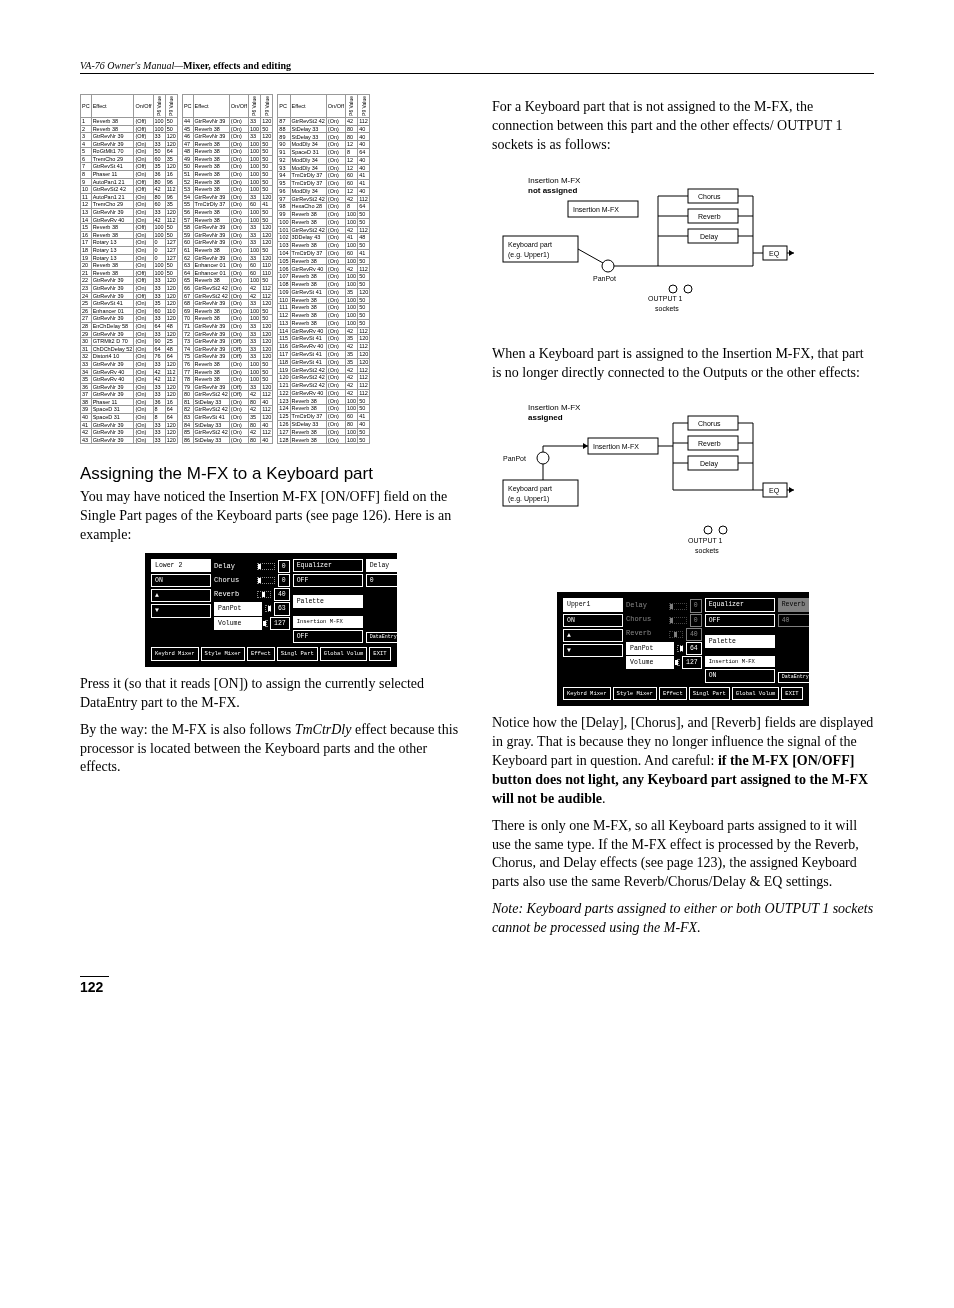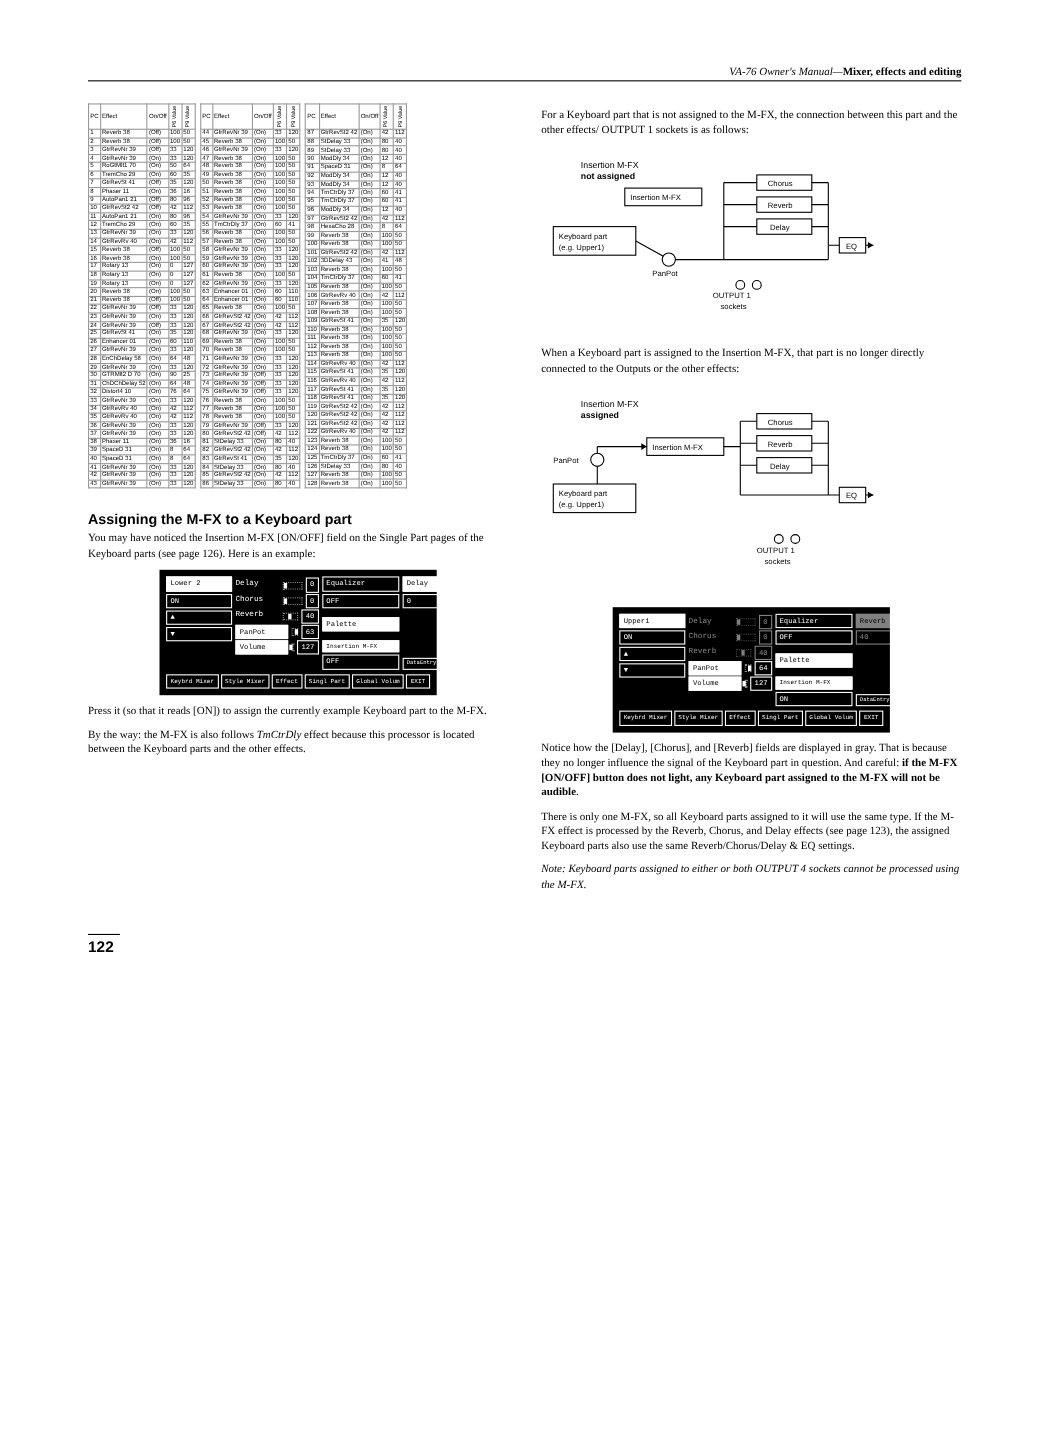--- a/index.html
+++ b/index.html
@@ -11,21 +11,20 @@
     background: #fff;
     width: 954px;
     box-sizing: border-box;
   }
   .header {
     font-style: italic;
     font-size: 10px;
     margin-bottom: 20px;
     padding-bottom: 2px;
     border-bottom: 1px solid #000;
-    text-align: right;
   }
   .header-bold { font-weight: bold; font-style: normal; }
   .columns {
     display: flex;
     gap: 30px;
   }
   .col { flex: 1; min-width: 0; }
   .effect-tables {
     display: flex;
     gap: 4px;
@@ -44,27 +43,27 @@
   .effect-tables th { font-weight: normal; }
   .vert {
     writing-mode: vertical-rl;
     transform: rotate(180deg);
     font-size: 5px;
     padding: 1px 0 !important;
     text-align: left;
   }
   h3 {
     font-family: Arial, sans-serif;
-    font-weight: bold;
-    font-size: 13px;
+    font-weight: normal;
+    font-size: 17px;
     margin: 12px 0 4px 0;
   }
   p {
     margin: 4px 0 8px 0;
-    font-size: 10px;
+    font-size: 14px;
     line-height: 1.35;
   }
   .note { font-style: italic; }
   .lcd {
     background: #000;
     color: #fff;
     font-family: 'Courier New', monospace;
     font-size: 7px;
     padding: 6px;
     margin: 8px auto;
@@ -1116,21 +1115,21 @@
       <div class="lcd-bottom" id="lcdb1">
           <div class="lcd-box">Keybrd Mixer</div>
           <div class="lcd-box">Style Mixer</div>
           <div class="lcd-box">Effect</div>
           <div class="lcd-box">Singl Part</div>
           <div class="lcd-box">Global Volum</div>
           <div class="lcd-box">EXIT</div>
         </div>
     </div>
 
-    <p>Press it (so that it reads [ON]) to assign the currently example Keyboard part to the M-FX.</p>
+    <p>Press it (so that it reads [ON]) to assign the currently selected DataEntry part to the M-FX.</p>
     <p>
       <span>By the way: the M-FX is also follows </span><i>TmCtrDly</i><span> effect because this processor is located between the Keyboard parts and the other effects.</span>
     </p>
   </div>
 
   <div class="col">
     <p>For a Keyboard part that is not assigned to the M-FX, the connection between this part and the other effects/ OUTPUT 1 sockets is as follows:</p>
 
     <div class="diagram">
       <svg width="300" height="150" viewBox="0 0 300 150">
@@ -1287,20 +1286,20 @@
           <div class="lcd-box">Singl Part</div>
           <div class="lcd-box">Global Volum</div>
           <div class="lcd-box">EXIT</div>
         </div>
     </div>
 
     <p>
       <span>Notice how the [Delay], [Chorus], and [Reverb] fields are displayed in gray. That is because they no longer influence the signal of the Keyboard part in question. And careful: </span><b>if the M-FX [ON/OFF] button does not light, any Keyboard part assigned to the M-FX will not be audible</b><span>.</span>
     </p>
     <p>There is only one M-FX, so all Keyboard parts assigned to it will use the same type. If the M-FX effect is processed by the Reverb, Chorus, and Delay effects (see page 123), the assigned Keyboard parts also use the same Reverb/Chorus/Delay &amp; EQ settings.</p>
-    <p class="note">Note: Keyboard parts assigned to either or both OUTPUT 4 sockets cannot be processed using the M-FX.</p>
+    <p class="note">Note: Keyboard parts assigned to either or both OUTPUT 1 sockets cannot be processed using the M-FX.</p>
   </div>
 </div>
 
 <div class="pagenum">122</div>
 
 
 
 
 </body></html>

